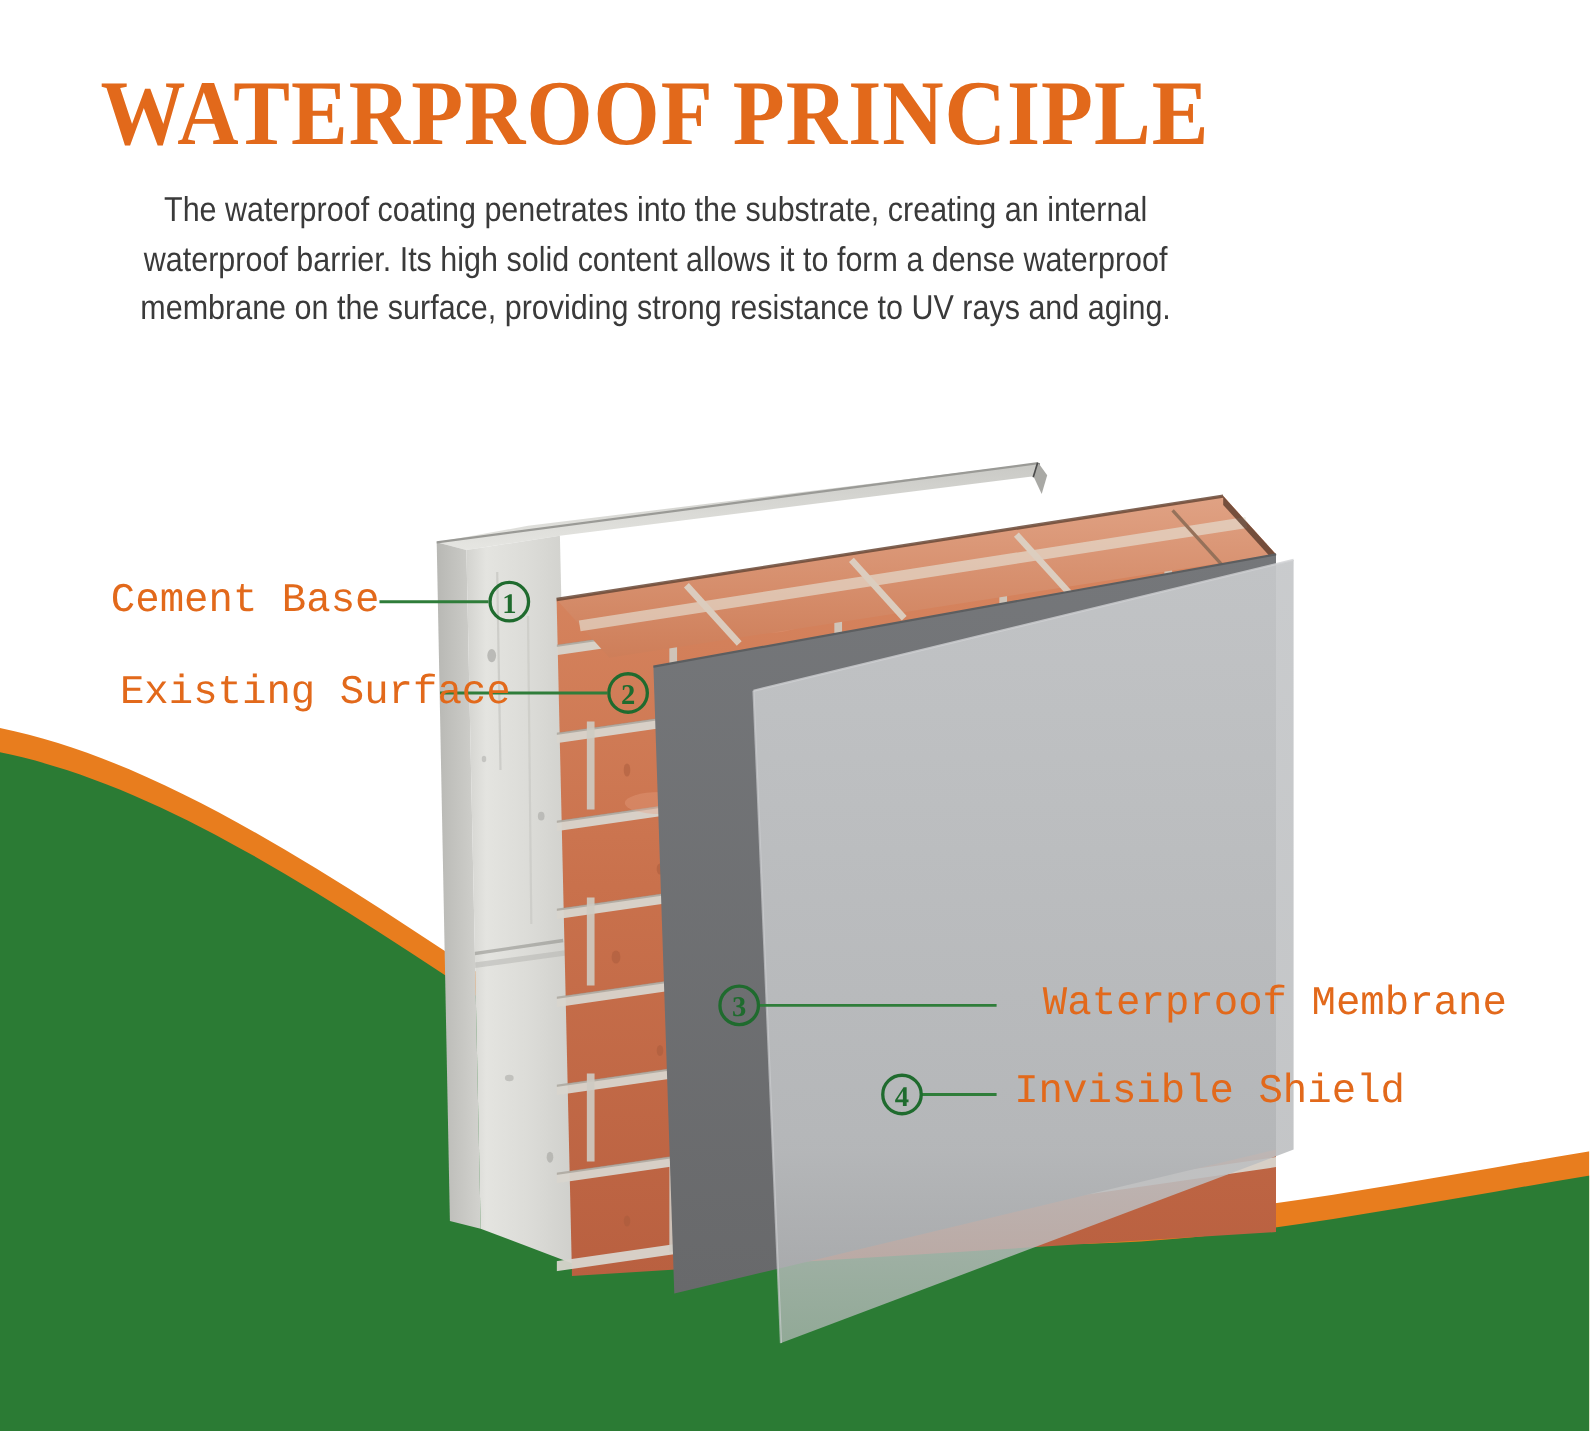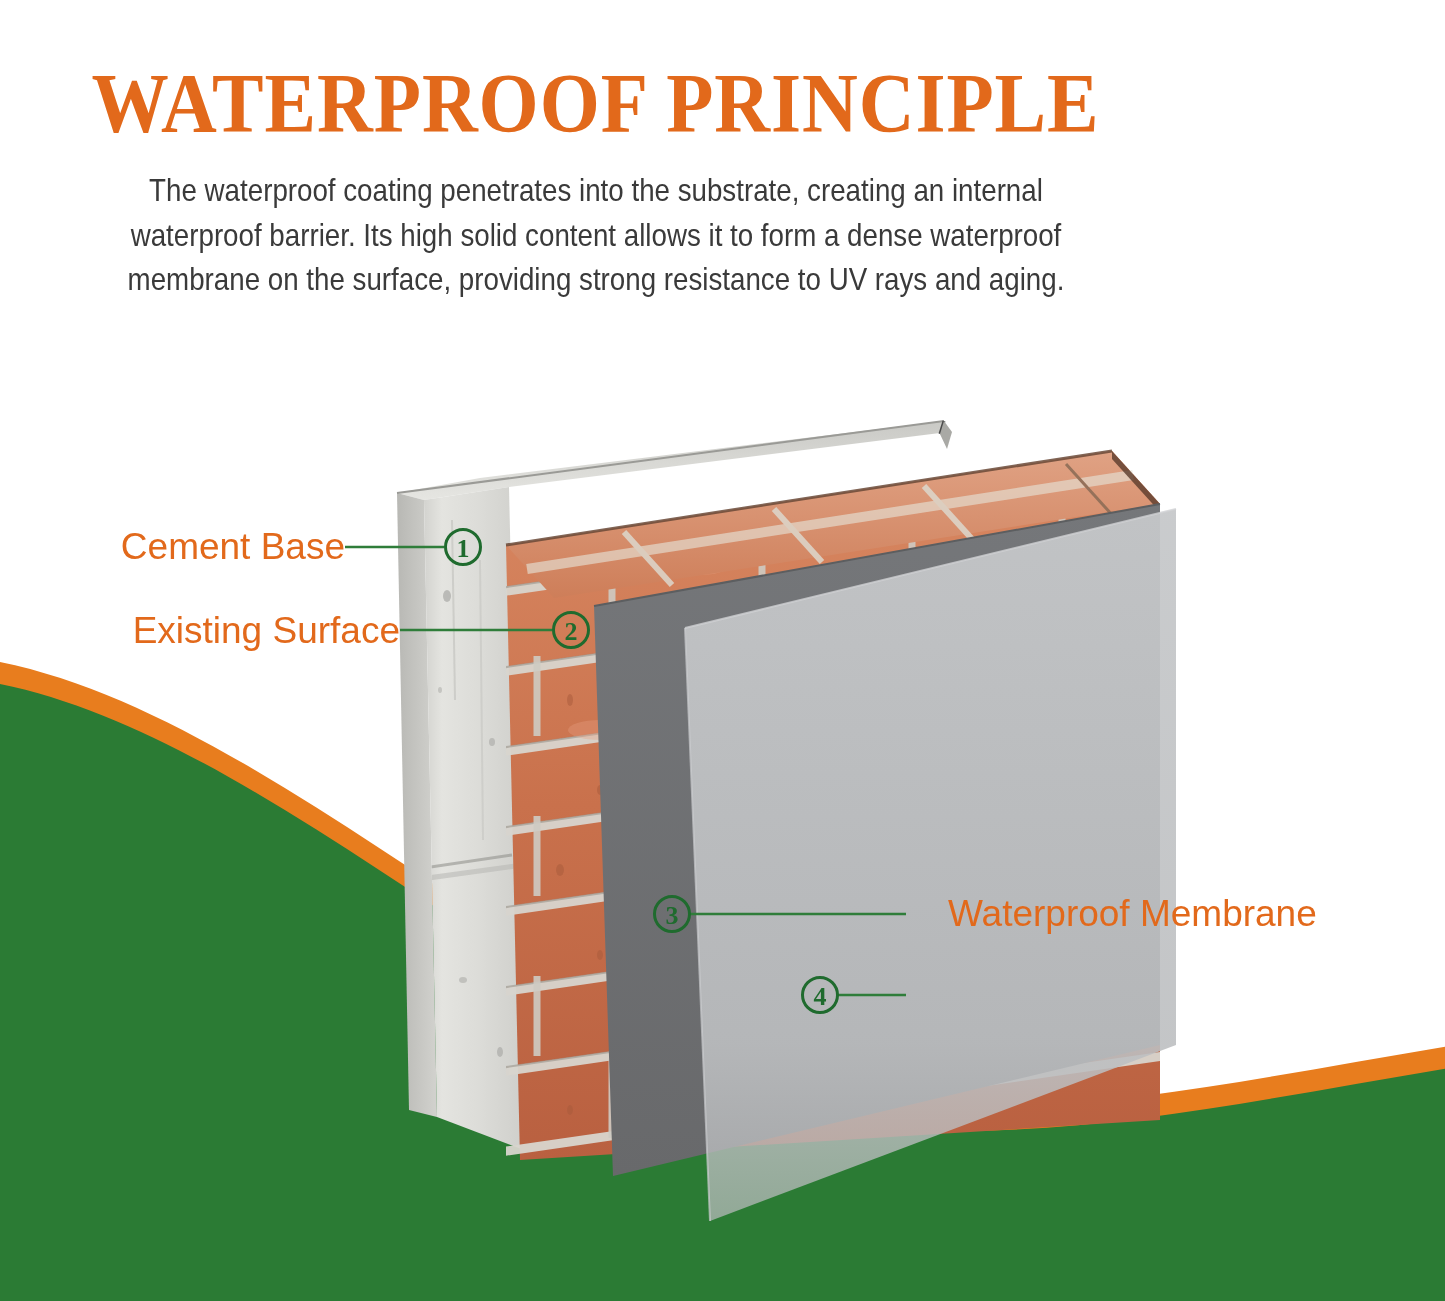--- a/index.html
+++ b/index.html
@@ -39,31 +39,31 @@
     transform:scaleX(0.88);
     transform-origin:center top;
   }
 
   
   #art{position:absolute;left:0;top:0;width:1445px;height:1301px;}
 
   
   .lbl{
     position:absolute;
-    font-family:Liberation Sans, sans-serif;
+    font-family:Liberation Mono, monospace;
     font-size:37px;
     color:#E2691B;
     white-space:nowrap;
     line-height:1;
   }
   .lbl.r{text-align:left;}
   .lbl.l{text-align:right;}
 
   #lbl-cement{left:95px;top:528px;width:250px;}
-  #lbl-existing{left:95px;top:612px;width:305px;}
+  #lbl-existing{left:109px;top:612px;width:305px;}
   #lbl-membrane{left:948px;top:895px;}
   #lbl-shield{left:922px;top:975px;}
 
   .numtxt{
     font-family:"Liberation Serif", serif;
     font-weight:bold;
     font-size:26px;
     fill:#1F6B2E;
   }
 </style>
@@ -297,14 +297,15 @@
       <g>
         <circle cx="820" cy="995" r="17.5" fill="none" stroke="#1F6B2E" stroke-width="3"></circle>
         <text class="numtxt" x="820" y="1005" text-anchor="middle">4</text>
       </g>
     </g>
   </svg>
 
   <div class="lbl l" id="lbl-cement">Cement Base</div>
   <div class="lbl l" id="lbl-existing">Existing Surface</div>
   <div class="lbl r" id="lbl-membrane">Waterproof Membrane</div>
+  <div class="lbl r" id="lbl-shield">Invisible Shield</div>
 
 </div>
 
 </body></html>

